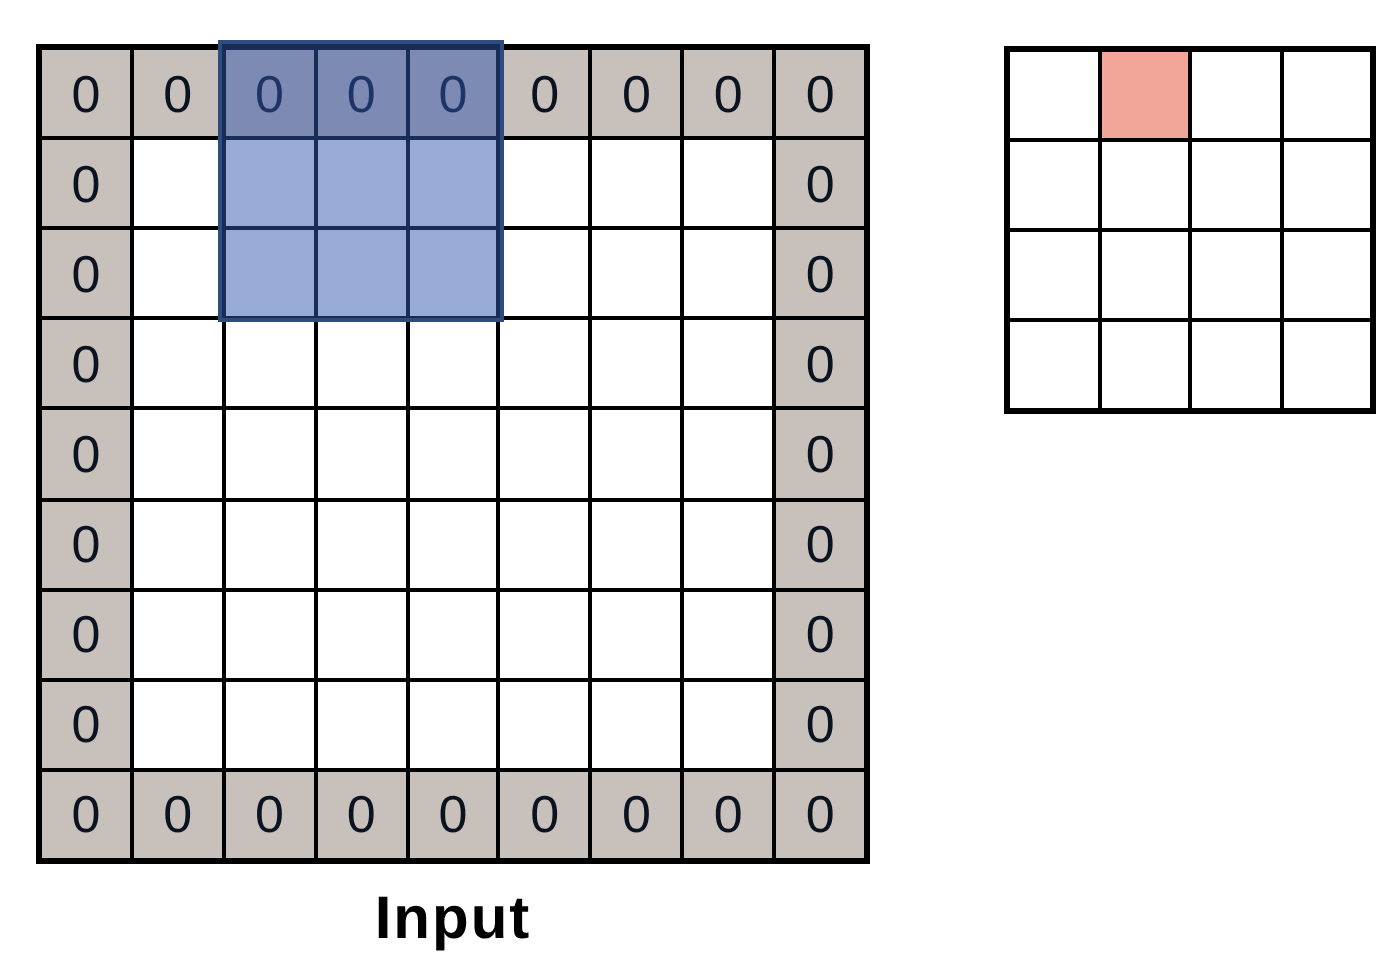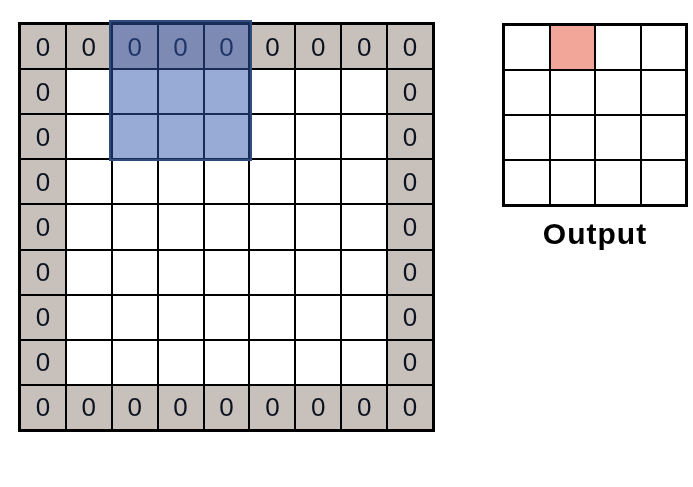--- a/index.html
+++ b/index.html
@@ -160,35 +160,35 @@
       <div class="cell pad">0</div>
       <div class="cell pad">0</div>
       <div class="cell pad">0</div>
       <div class="cell pad">0</div>
       <div class="cell pad">0</div>
       <div class="cell pad">0</div>
     </div>
 
   <div id="conv-window"></div>
 
+  <div id="input-label" class="fig-label">Input</div>
 
   <div id="output-grid" class="grid">
       <div class="cell"></div>
       <div class="cell out-hl"></div>
       <div class="cell"></div>
       <div class="cell"></div>
       <div class="cell"></div>
       <div class="cell"></div>
       <div class="cell"></div>
       <div class="cell"></div>
       <div class="cell"></div>
       <div class="cell"></div>
       <div class="cell"></div>
       <div class="cell"></div>
       <div class="cell"></div>
       <div class="cell"></div>
       <div class="cell"></div>
       <div class="cell"></div>
     </div>
 
-  <div id="output-label" class="fig-label">Output</div>
 
 </div>
 
 </body></html>

